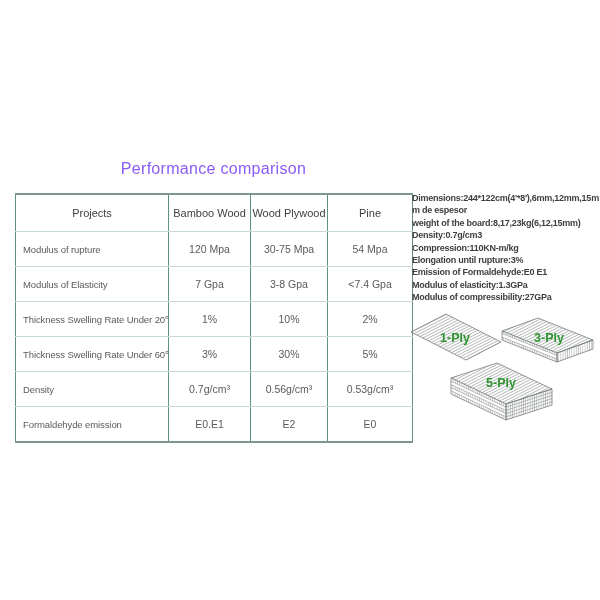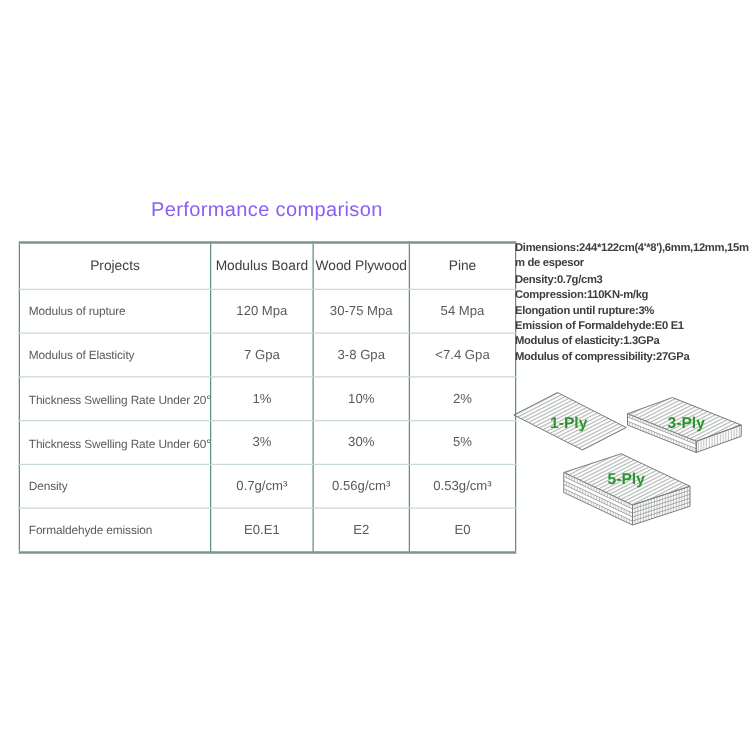--- a/index.html
+++ b/index.html
@@ -85,21 +85,21 @@
 <table class="perf">
   <colgroup>
     <col style="width:153px">
       <col style="width:82px">
       <col style="width:77px">
       <col style="width:85px">
   </colgroup>
   <thead>
     <tr>
       <th>Projects</th>
-      <th>Modulus Board</th>
+      <th>Bamboo Wood</th>
       <th>Wood Plywood</th>
       <th>Pine</th>
     </tr>
   </thead>
   <tbody>
     <tr>
       <td class="rowlabel">Modulus of rupture</td>
       <td>120 Mpa</td>
       <td>30-75 Mpa</td>
       <td>54 Mpa</td>
@@ -133,20 +133,21 @@
       <td>E0.E1</td>
       <td>E2</td>
       <td>E0</td>
     </tr>
   </tbody>
 </table>
 
 <div class="specs">
   <div>Dimensions:244*122cm(4'*8'),6mm,12mm,15m</div>
   <div>m de espesor</div>
+  <div>weight of the board:8,17,23kg(6,12,15mm)</div>
   <div>Density:0.7g/cm3</div>
   <div>Compression:110KN-m/kg</div>
   <div>Elongation until rupture:3%</div>
   <div>Emission of Formaldehyde:E0 E1</div>
   <div>Modulus of elasticity:1.3GPa</div>
   <div>Modulus of compressibility:27GPa</div>
 </div>
 
 <svg class="ply-diagram" width="192" height="135" viewBox="0 0 192 135" xmlns="http://www.w3.org/2000/svg">
   <defs>

